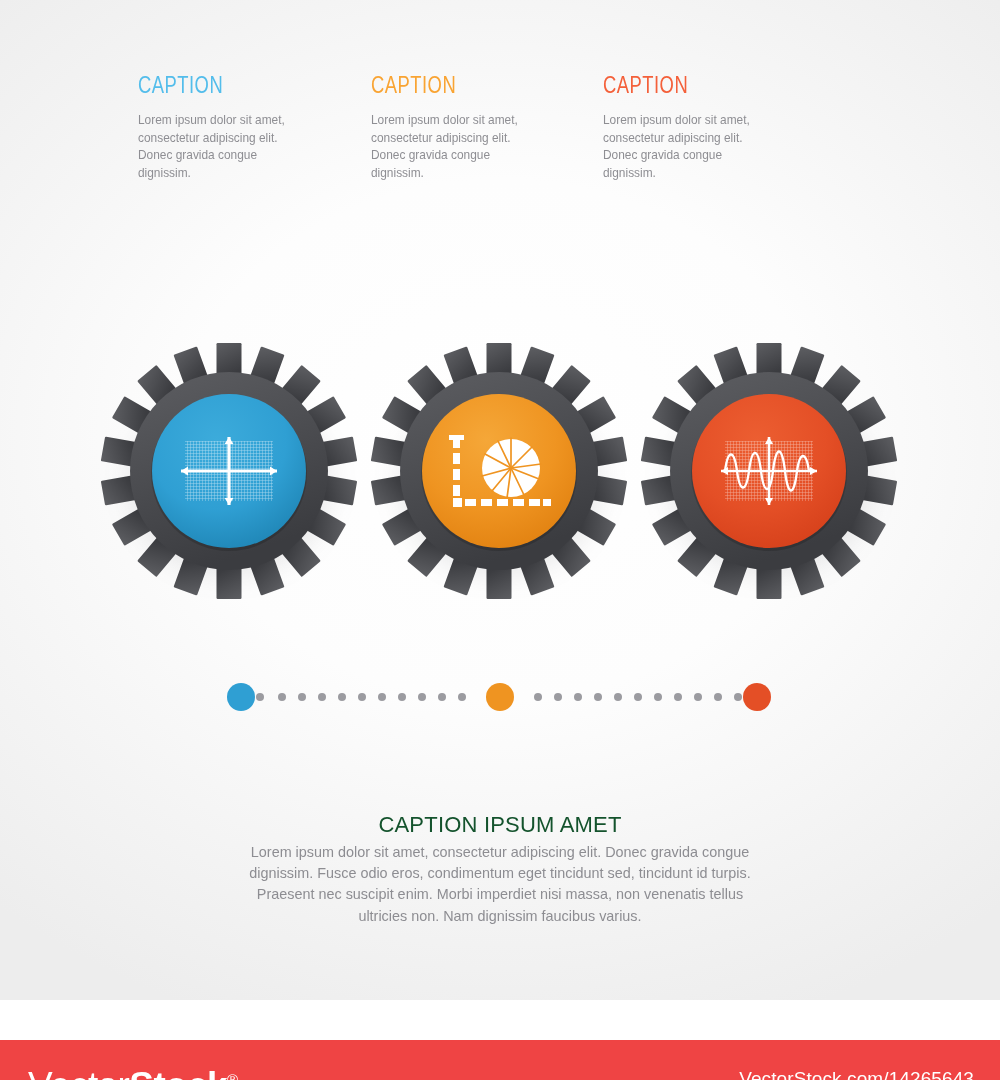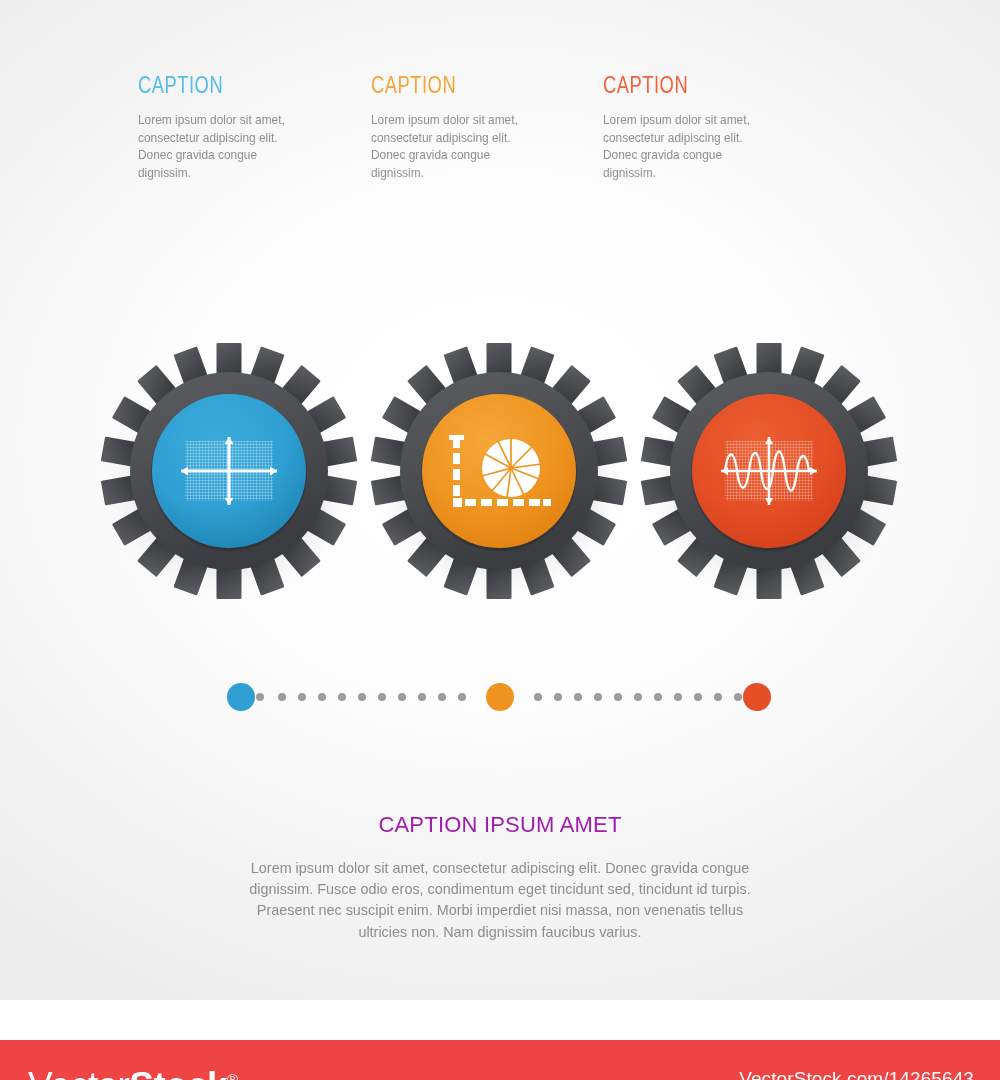--- a/index.html
+++ b/index.html
@@ -117,22 +117,22 @@
     left: 0;
     top: 812px;
     width: 1000px;
     text-align: center;
   }
   .bottom-title {
     font-family: "Liberation Sans", sans-serif;
     font-size: 22px;
     font-weight: 400;
     letter-spacing: 0.2px;
-    color: #a21caf;
-    margin: 0 0 20px 0;
+    color: #14532d;
+    margin: 0 0 4px 0;
   }
   .bottom-body {
     font-family: "Liberation Sans", sans-serif;
     font-size: 14.4px;
     line-height: 1.47;
     color: #8d8d92;
     margin: 0 auto;
     width: 538px;
   }
 

